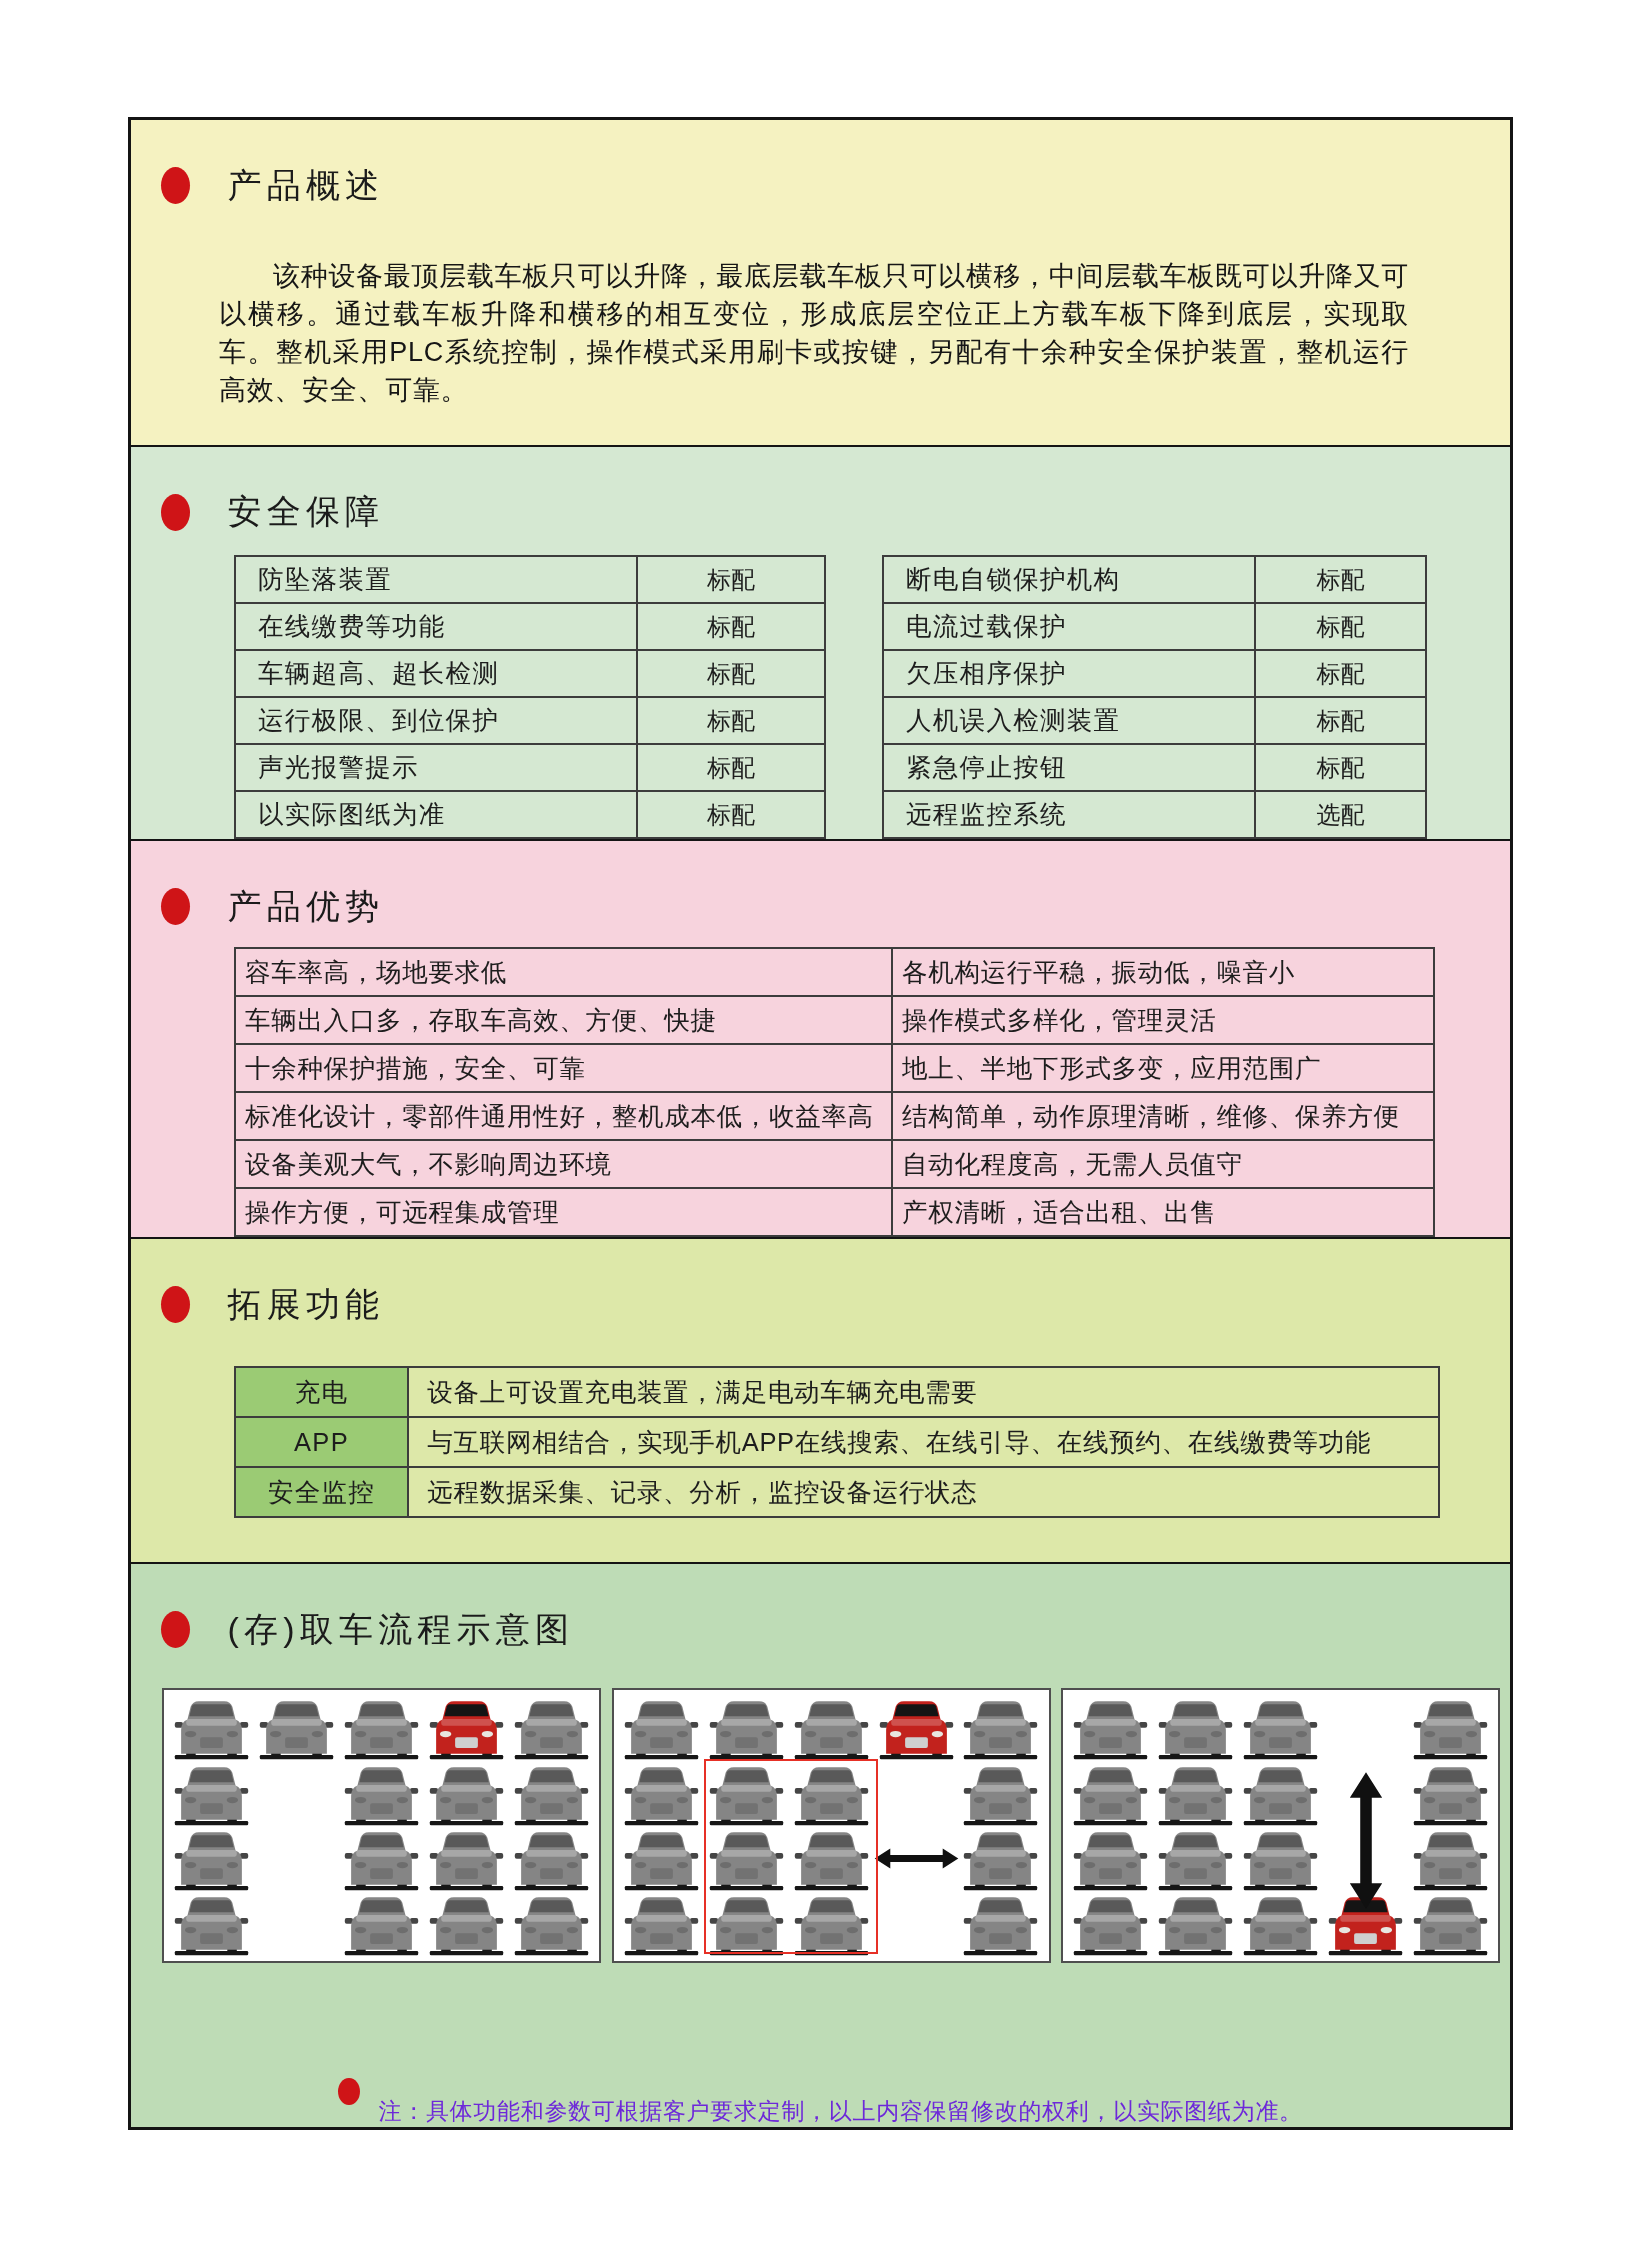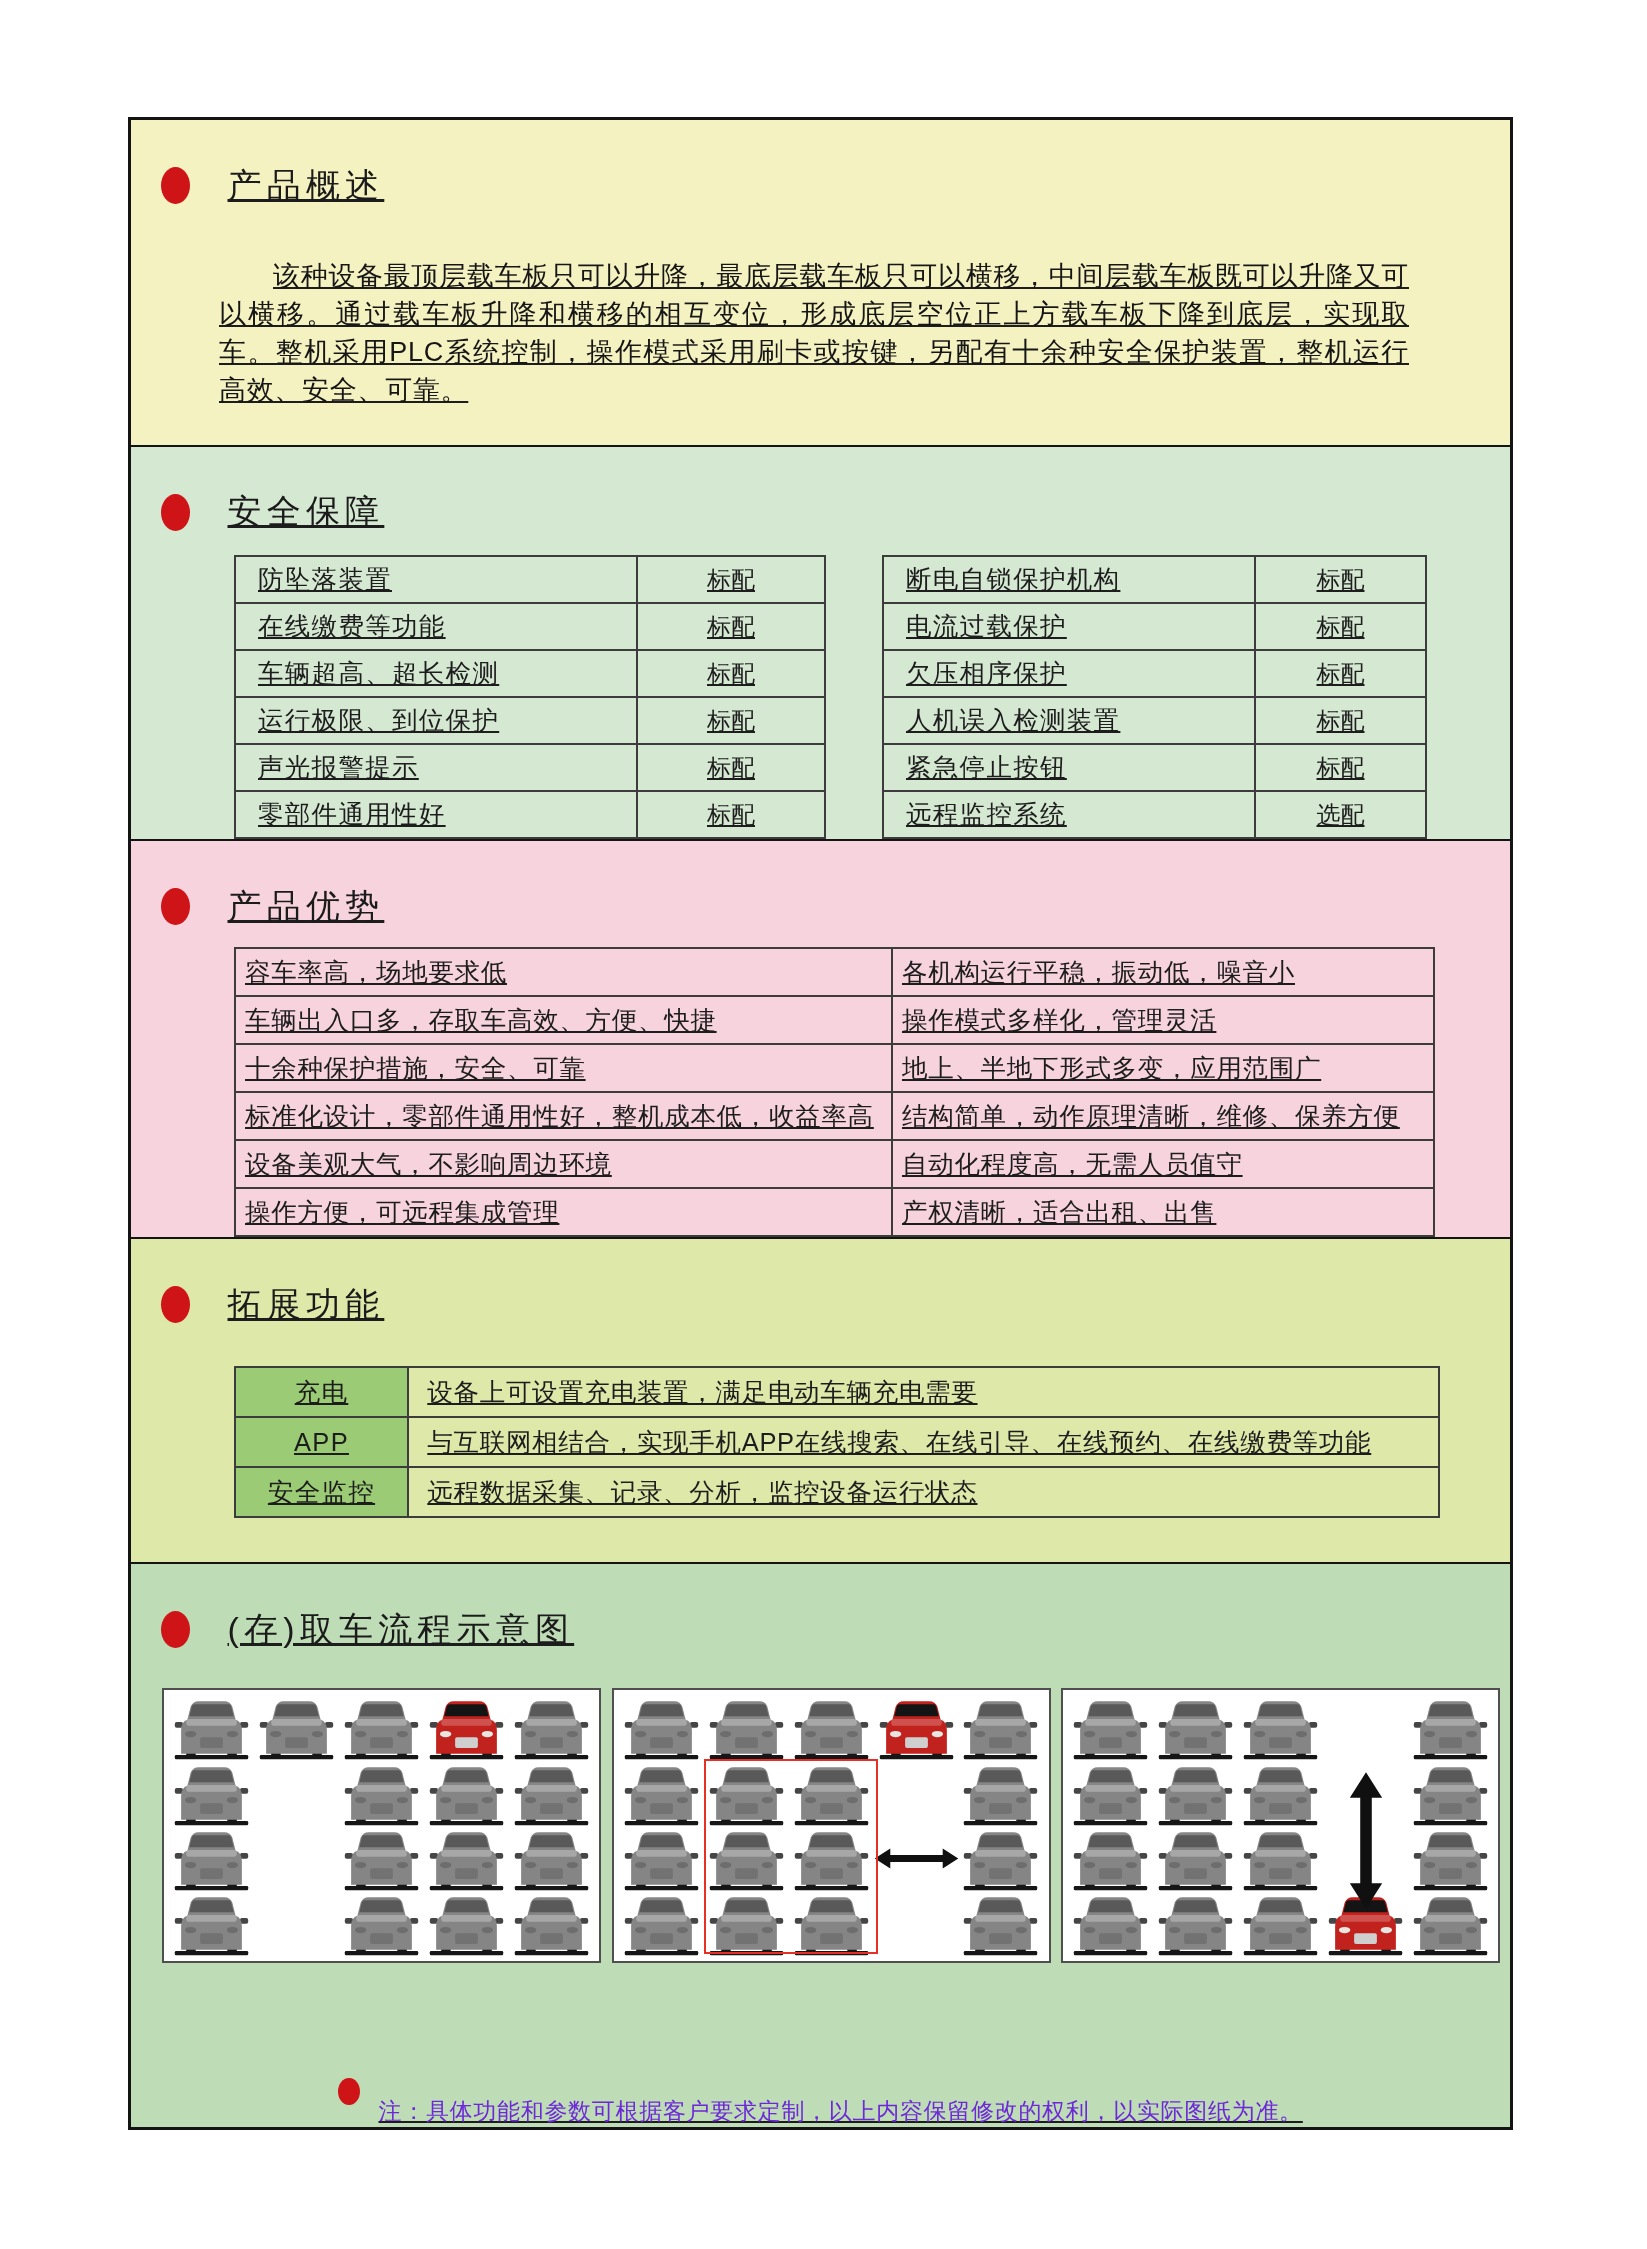--- a/index.html
+++ b/index.html
@@ -18,21 +18,21 @@
   body{
     width:1647px;height:2250px;background:#ffffff;
     font-family:"Liberation Sans","DejaVu Sans",sans-serif;
     color:#1d1d1d;position:relative;
   }
   .content-box{
     position:absolute;left:128px;top:117px;width:1385px;height:2013px;
     border:3.3px solid var(--border);
     display:flex;flex-direction:column;overflow:hidden;
   }
-  .sec{width:100%;text-decoration:underline;}
+  .sec{width:100%;}
   .sec-overview{height:337px;background:var(--overview-bg);}
   .sec-safety{height:396px;background:var(--safety-bg);border-top:2.6px solid var(--border);}
   .sec-adv{height:401px;background:var(--advantages-bg);border-top:2.6px solid var(--border);}
   .sec-func{height:337px;background:var(--functions-bg);border-top:2.6px solid var(--border);}
   .sec-flow{flex:1;background:var(--flow-bg);border-top:2.6px solid var(--border);}
 
   .sec-header{display:flex;align-items:center;gap:38px;margin:42px 0 0 29.5px;height:47px;}
   .dot{width:29px;height:37px;border-radius:50%;background:var(--accent-red);flex:0 0 auto;}
   .sec-title{font-size:34px;letter-spacing:5.2px;color:#1b1b1b;font-weight:500;}
 
@@ -129,21 +129,21 @@
           </div>
           <div class="srow">
             <div class="scell item">运行极限、到位保护</div>
             <div class="scell val">标配</div>
           </div>
           <div class="srow">
             <div class="scell item">声光报警提示</div>
             <div class="scell val">标配</div>
           </div>
           <div class="srow">
-            <div class="scell item">零部件通用性好</div>
+            <div class="scell item">以实际图纸为准</div>
             <div class="scell val">标配</div>
           </div>
         </div>
       <div class="stable t1" id="safety-table-1">
           <div class="srow">
             <div class="scell item">断电自锁保护机构</div>
             <div class="scell val">标配</div>
           </div>
           <div class="srow">
             <div class="scell item">电流过载保护</div>

